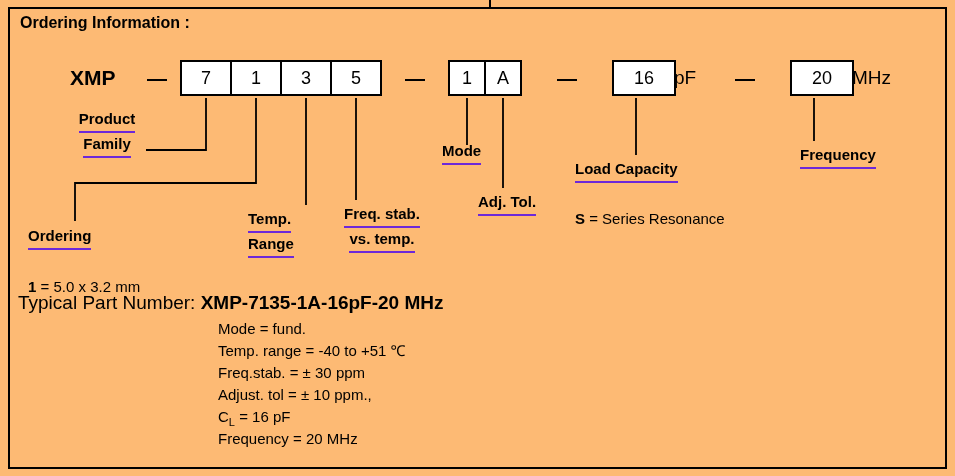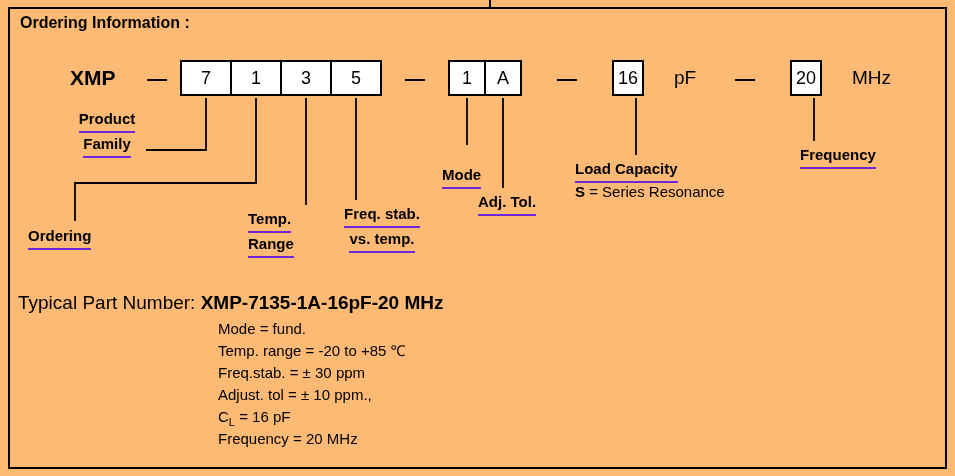--- a/index.html
+++ b/index.html
@@ -11,27 +11,27 @@
   .title { position:absolute; left:20px; top:14px; font-size:16px; font-weight:bold; }
 
   .prefix { position:absolute; left:70px; top:63px; font-size:21px; font-weight:bold; line-height:30px; }
   .dash { position:absolute; top:63px; width:30px; text-align:center; font-size:20px; font-weight:bold; line-height:30px; }
   .boxgroup { position:absolute; top:60px; display:flex; }
   .cbox { height:36px; border:2px solid #000; display:flex; align-items:center; justify-content:center;
           font-size:18px; background:#fff; }
   .cbox + .cbox { margin-left:-2px; }
   .g1 .cbox { width:52px; }
   .g2 .cbox { width:38px; }
-  .vbox { width:32px; }
+  .vbox { width:64px; }
   .unit { position:absolute; top:63px; font-size:19px; line-height:30px; }
 
   .lab { position:absolute; font-size:15px; font-weight:bold; line-height:22px; }
   .lab.center { text-align:center; }
   .u { display:inline-block; border-bottom:2px solid #6d28d9; padding-bottom:1px; }
-  .note { position:absolute; font-size:15px; font-weight:normal; line-height:20px; }
+  .note { position:absolute; font-size:15px; font-weight:normal; line-height:20px;margin-top:27px; }
   .note b { font-weight:bold; }
 
   .typical { position:absolute; left:18px; top:292px; font-size:19px; }
   .typical .pn { font-weight:bold; }
   .details { position:absolute; left:218px; top:318px; font-size:15px; }
   .details div { line-height:22px; height:22px; }
   .details sub { font-size:11px; }
 
   svg.lines { position:absolute; left:0; top:0; width:955px; height:476px; pointer-events:none; }
 </style>
@@ -89,32 +89,35 @@
   </svg>
 
   <div class="lab center" style="left:62px; top:108px; width:90px;">
     <div><span class="u">Product</span></div>
     <div><span class="u">Family</span></div>
   </div>
 
   <div class="lab" style="left:28px; top:225px;">
     <span class="u">Ordering</span>
   </div>
+  <div class="note" style="left:28px; top:250px;">
+    <b>1</b><span> = 5.0 x 3.2 mm</span>
+  </div>
 
   <div class="lab" style="left:248px; top:208px; width:70px;">
     <div><span class="u">Temp.</span></div>
     <div><span class="u">Range</span></div>
   </div>
 
   <div class="lab center" style="left:332px; top:203px; width:100px;">
     <div><span class="u">Freq. stab.</span></div>
     <div><span class="u">vs. temp.</span></div>
   </div>
 
-  <div class="lab" style="left:442px; top:164px;text-align:center;">
+  <div class="lab" style="left:442px; top:140px;text-align:center;">
     <span class="u">Mode</span>
   </div>
 
   <div class="lab" style="left:478px; top:191px;">
     <span class="u">Adj. Tol.</span>
   </div>
 
   <div class="lab" style="left:575px; top:158px;">
     <span class="u">Load Capacity</span>
   </div>
@@ -125,20 +128,20 @@
   <div class="lab" style="left:800px; top:144px;">
     <span class="u">Frequency</span>
   </div>
 
   <div class="typical">
     <span>Typical Part Number: </span><span class="pn">XMP-7135-1A-16pF-20 MHz</span>
   </div>
 
   <div class="details">
     <div>Mode = fund.</div>
-    <div>Temp. range = -20 to +85 ℃</div>
+    <div>Temp. range = -40 to +51 ℃</div>
     <div>Freq.stab. = ± 30 ppm</div>
     <div>Adjust. tol = ± 10 ppm.,</div>
     <div><span>C</span><sub>L</sub><span> = 16 pF</span></div>
     <div>Frequency = 20 MHz</div>
   </div>
 
 </div>
 
 </body></html>

